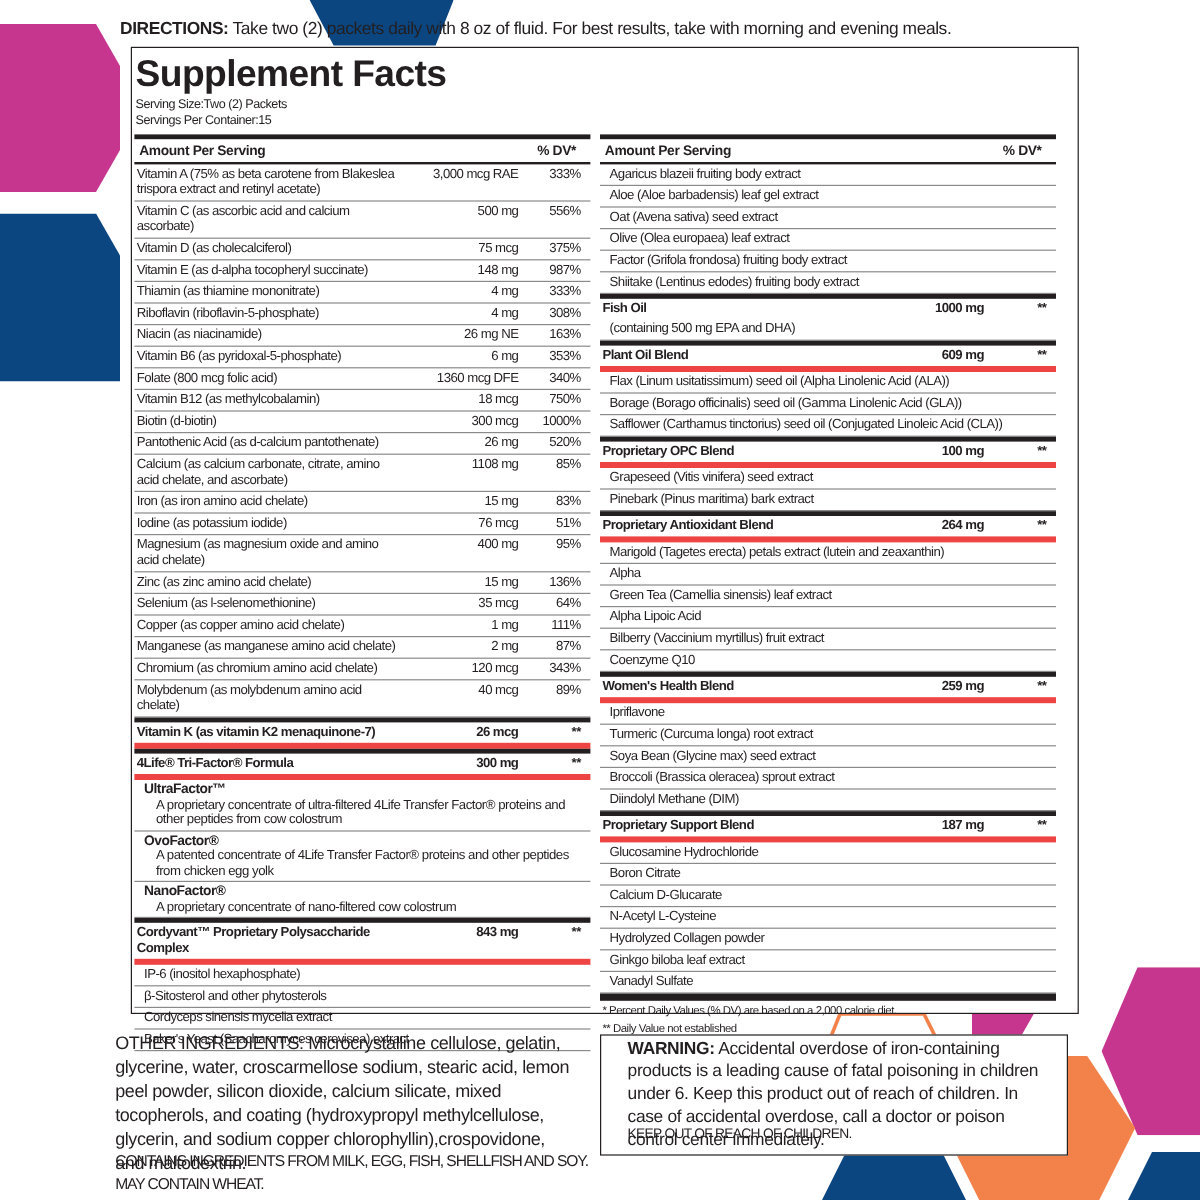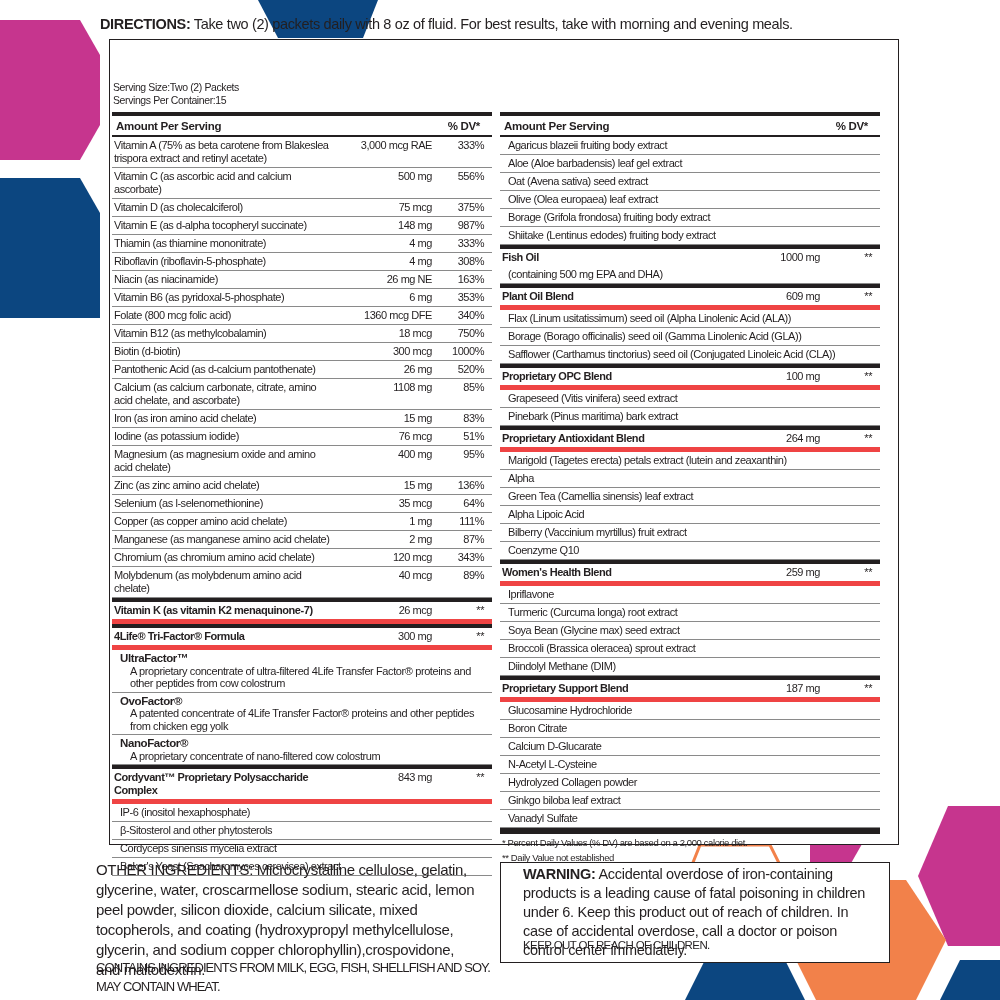--- a/index.html
+++ b/index.html
@@ -20,21 +20,21 @@
   .col.left { left: 2px; width: 380px; }
   .col.right { left: 390px; width: 380px; }
   .topbar { height: 4px; background: #231f20; }
   .hdr { display: flex; justify-content: space-between; font-weight: bold; font-size: 11.5px; letter-spacing: -0.3px; padding: 4px 12px 2px 4px; border-bottom: 2px solid #231f20; height: 21px; gap: 32px; }
   .row { display: flex; font-size: 11px; letter-spacing: -0.45px; border-bottom: 1px solid #8a8a8a; line-height: 13px; padding: 2px 0 2px 2px; }
   .row .nm { flex: 1; }
   .row .amt { width: 110px; text-align: right; padding-right: 10px; }
   .row .dv { width: 50px; text-align: right; padding-right: 8px; }
   .row.sub { padding-left: 8px; }
   .row.bold { font-weight: bold; border-top: 4px solid #231f20; border-bottom: 5px solid #ef4444; }
-  .row.bold .amt, .row.bold .dv { font-weight: normal; }
+  .row.bold .amt, .row.bold .dv { font-weight: bold; }
   .row.nob { border-bottom: none; }
   .subfactor { padding: 2px 8px; border-bottom: 1px solid #8a8a8a; font-size: 11px; line-height: 12.5px; letter-spacing: -0.4px; }
   .subfactor .ft { font-weight: bold; font-size: 11.5px; }
   .subfactor .fd { padding-left: 10px; }
   .foot { font-size: 9.5px; letter-spacing: -0.4px; padding: 2px 2px; line-height: 13px; }
   .indent { padding-left: 8px; align-items: flex-end; }
 
   .other { position: absolute; left: 96px; top: 860px; width: 385px; font-size: 15px; letter-spacing: -0.35px; line-height: 20px; }
   .other b { font-weight: normal; }
   .contains { position: absolute; left: 96px; top: 958px; width: 400px; font-size: 13px; letter-spacing: -0.9px; line-height: 19px; }
@@ -90,20 +90,21 @@
   <svg width="60" height="40">
       <polygon points="20,0 60,0 60,40 0,40" fill="#0c4680"></polygon>
     </svg>
 </div>
 
 <div class="directions">
   <b>DIRECTIONS:</b><span> Take two (2) packets daily with 8 oz of fluid. For best results, take with morning and evening meals.</span>
 </div>
 
 <div class="facts">
+  <div class="facts-title">Supplement Facts</div>
   <div class="serving" style="top:41px;">Serving Size:Two (2) Packets</div>
   <div class="serving" style="top:54px;">Servings Per Container:15</div>
 
   <div class="col left">
     <div class="topbar"></div>
     <div class="hdr">
       <span>Amount Per Serving</span>
       <span>% DV*</span>
     </div>
     <div id="left-rows">
@@ -276,21 +277,21 @@
         <div class="row sub">
           <span class="nm">Aloe (Aloe barbadensis) leaf gel extract</span>
         </div>
         <div class="row sub">
           <span class="nm">Oat (Avena sativa) seed extract</span>
         </div>
         <div class="row sub">
           <span class="nm">Olive (Olea europaea) leaf extract</span>
         </div>
         <div class="row sub">
-          <span class="nm">Borage (Grifola frondosa) fruiting body extract</span>
+          <span class="nm">Factor (Grifola frondosa) fruiting body extract</span>
         </div>
         <div class="row sub">
           <span class="nm">Shiitake (Lentinus edodes) fruiting body extract</span>
         </div>
       </div>
     <div class="row bold nob">
       <span class="nm">Fish Oil</span>
       <span class="amt">1000 mg</span>
       <span class="dv">**</span>
     </div>

